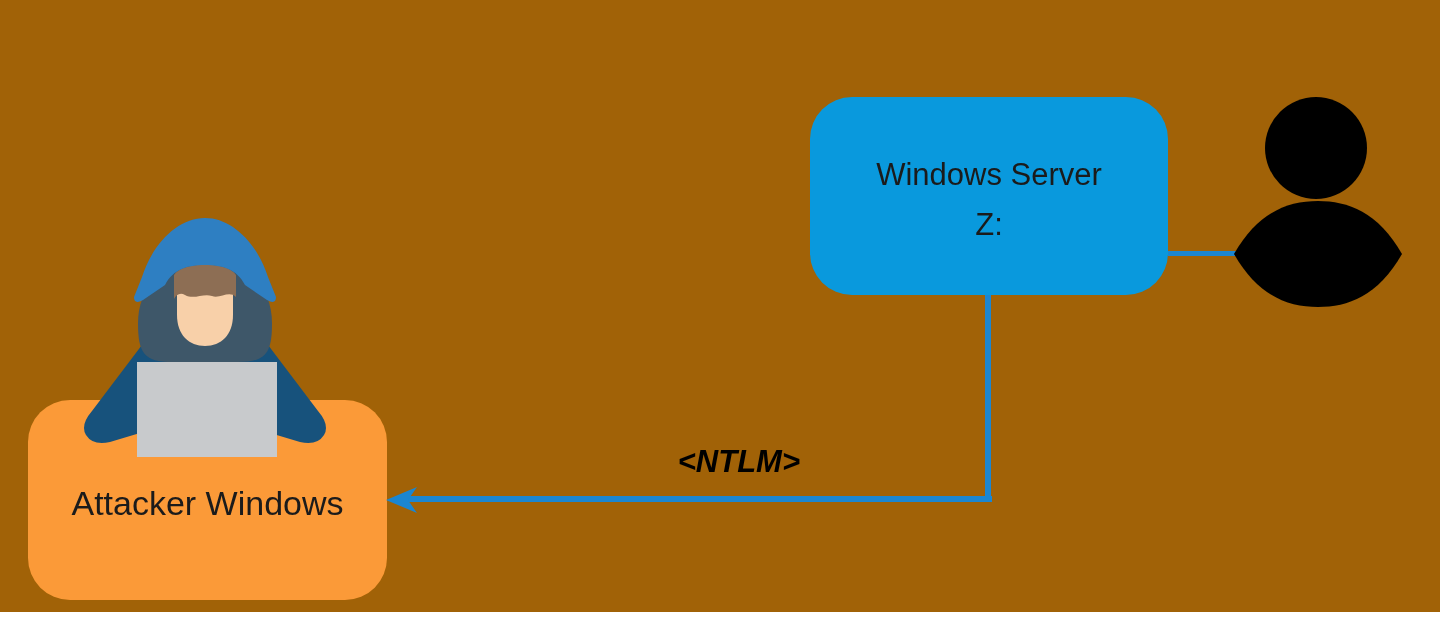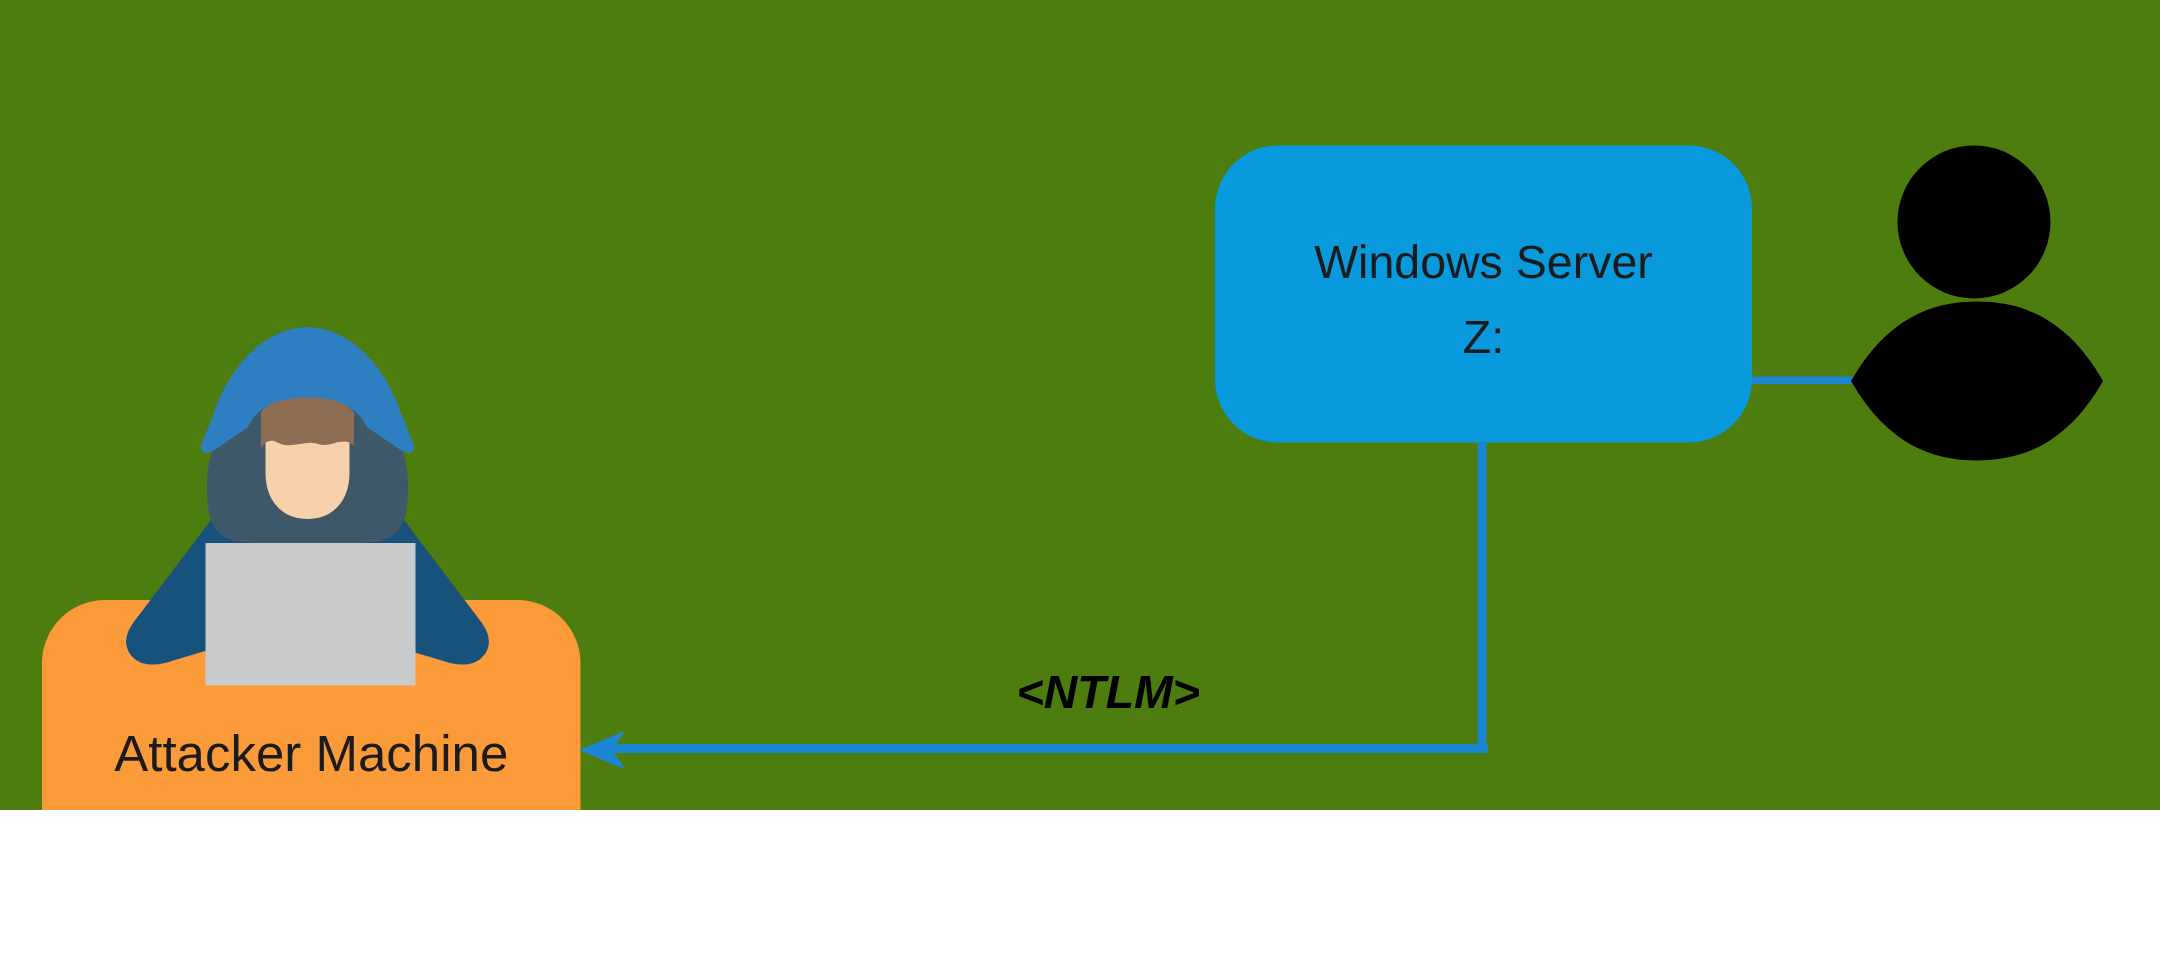--- a/index.html
+++ b/index.html
@@ -1,17 +1,17 @@
 <!DOCTYPE html>
 <html><head>
 <meta charset="utf-8">
 <style>
   html,body { margin:0; padding:0; background:#ffffff; }
   body { font-family:"Liberation Sans", sans-serif; color:#1b1b1b; }
-  .canvas { position:relative; width:1440px; height:540px; background:#4d7c0f; overflow:hidden; }
+  .canvas { position:relative; width:1440px; height:612px; background:#a16207; overflow:hidden; }
 
   .node { position:absolute; box-sizing:border-box; }
 
   #server-box {
     left:810px; top:97px; width:358px; height:198px;
     background:#0999dd; border-radius:42px;
     display:flex; align-items:center; justify-content:center;
   }
   #server-box .label {
     text-align:center; font-size:31px; line-height:50px; color:#1b1b1b;
@@ -51,21 +51,21 @@
 <div class="canvas">
 
   <div class="node" id="server-box">
     <div class="label">
       <div>Windows Server</div>
       <div>Z:</div>
     </div>
   </div>
 
   <div class="node" id="attacker-box">
-    <div class="label">Attacker Machine</div>
+    <div class="label">Attacker Windows</div>
   </div>
 
   <div class="edge-line" id="edge-vertical"></div>
   <div class="edge-line" id="edge-horizontal"></div>
   <svg id="arrowhead" viewBox="0 0 32 26">
     <polygon points="0,13 31,0 22,13 31,26" fill="#1b86d1"></polygon>
   </svg>
   <div id="ntlm-label">&lt;NTLM&gt;</div>
 
   <div class="edge-line" id="user-connector"></div>

